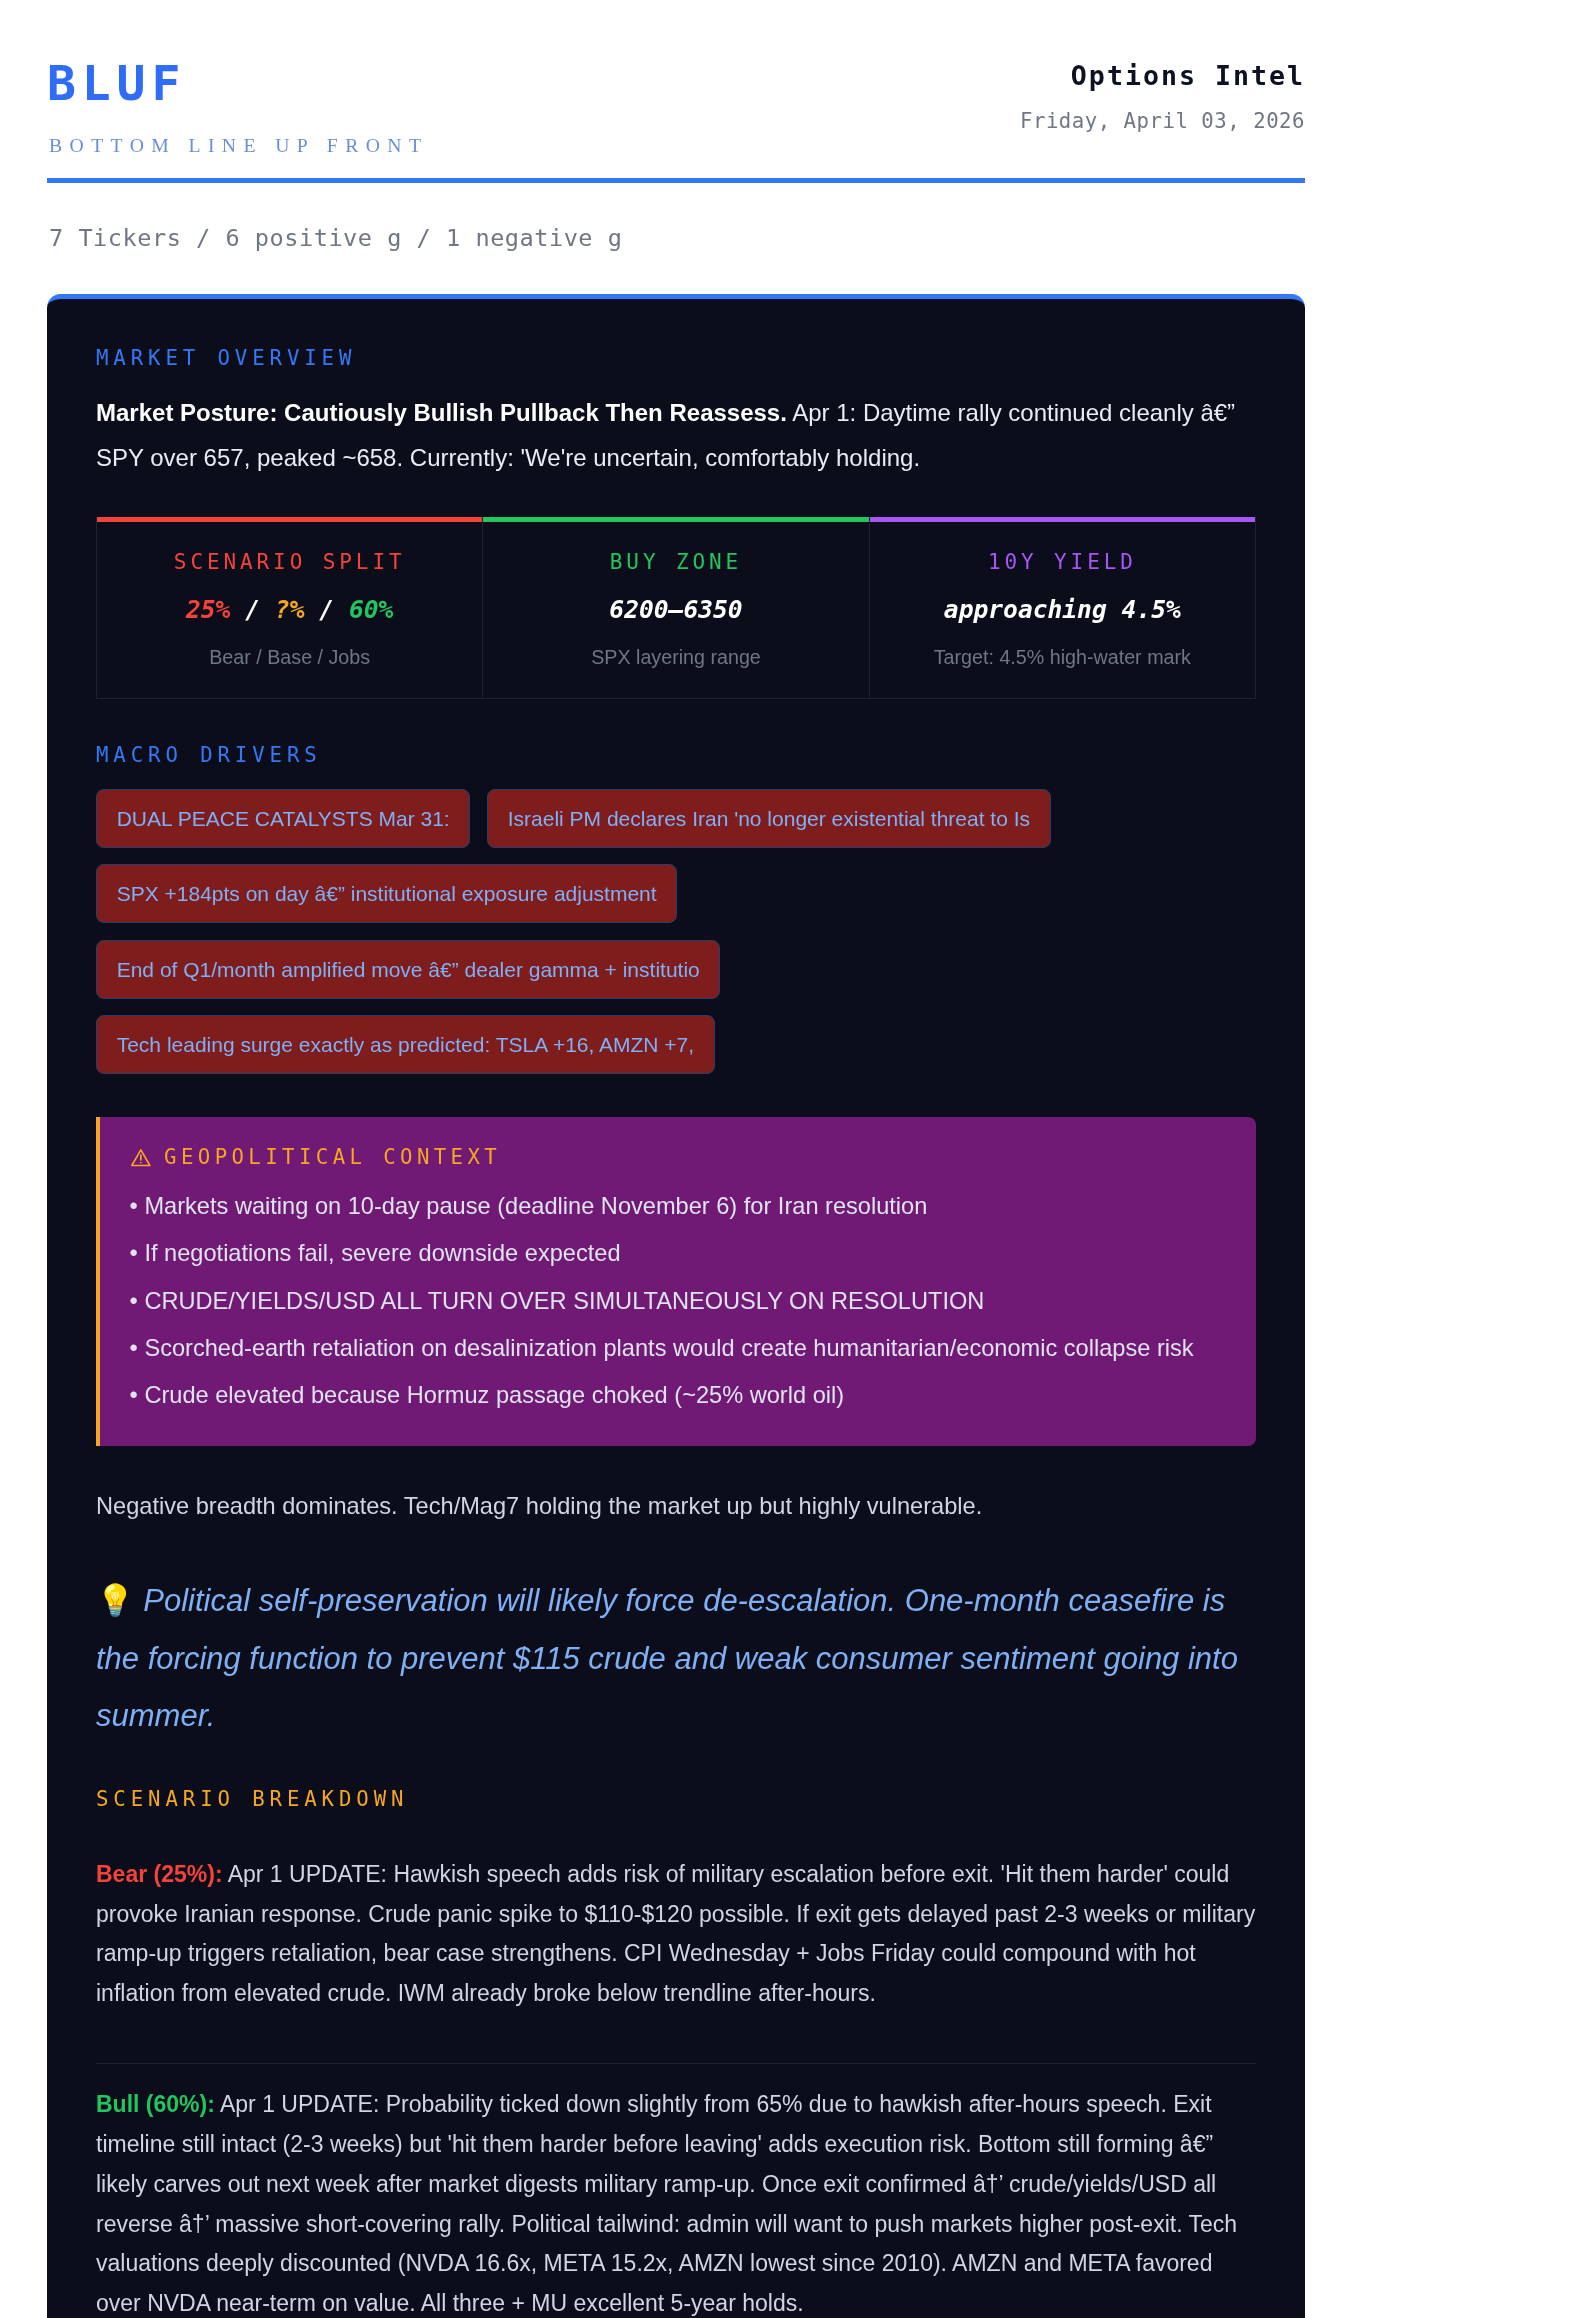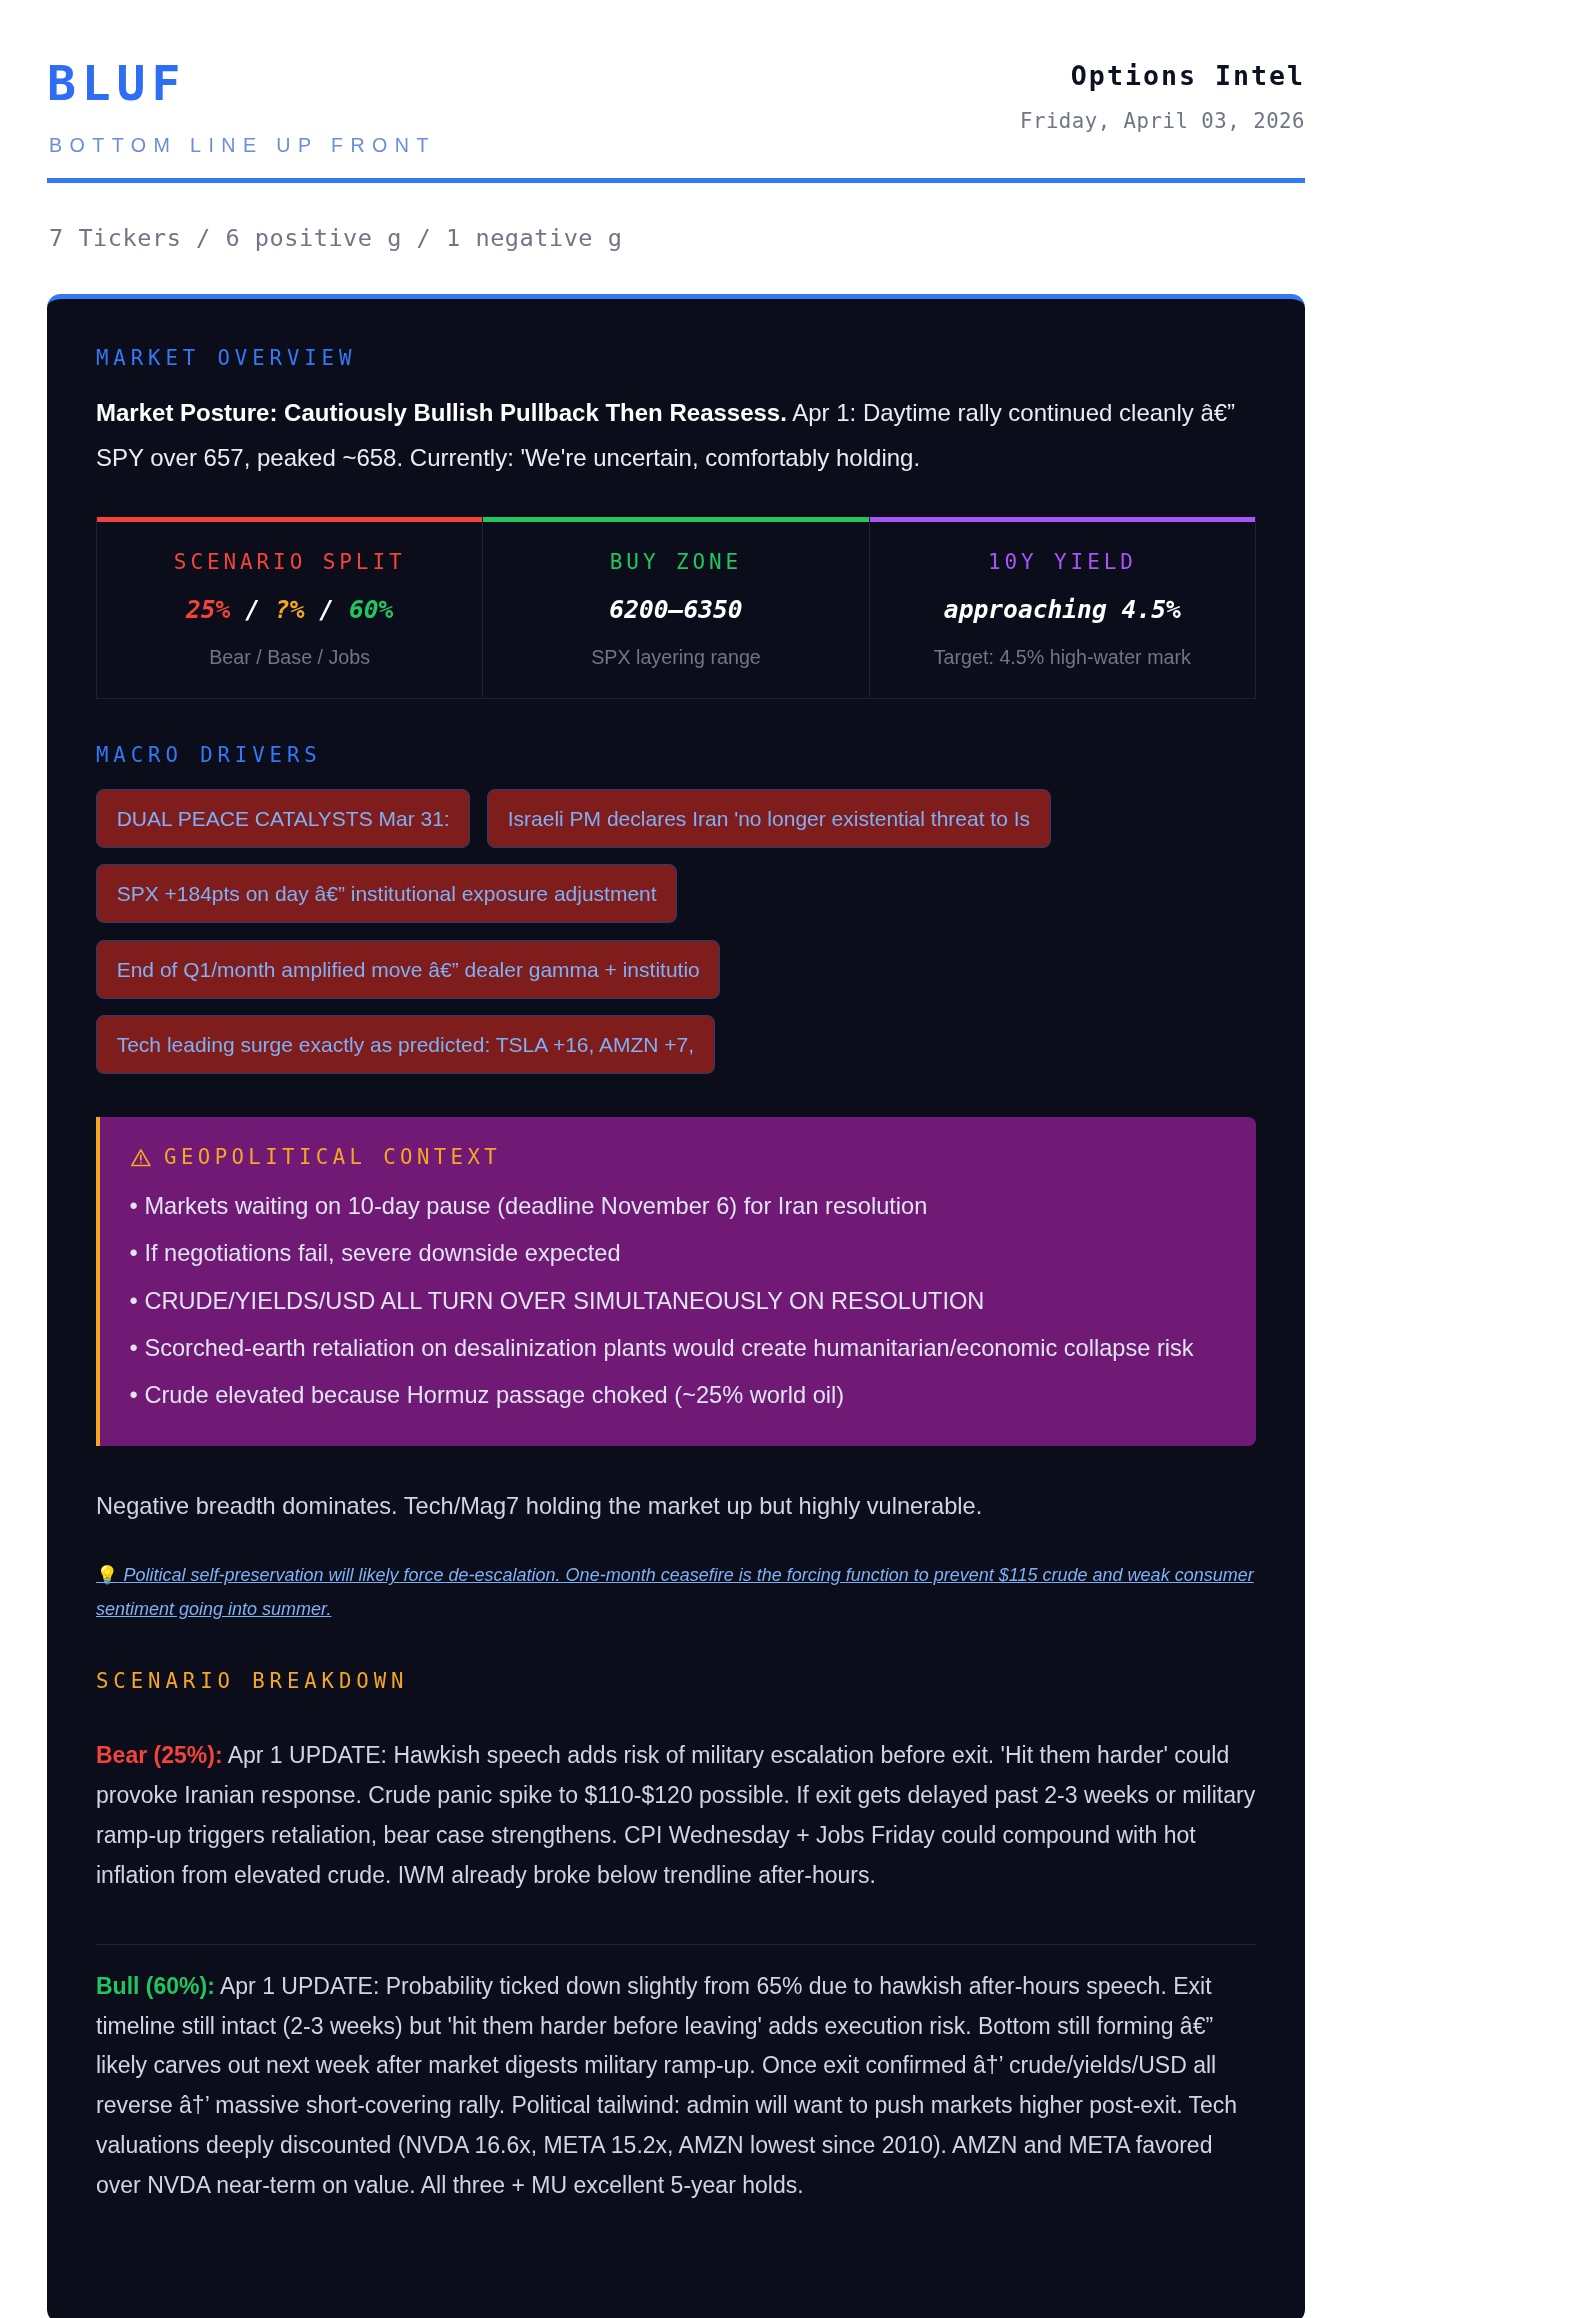--- a/index.html
+++ b/index.html
@@ -28,21 +28,21 @@
   .brand-title {
     font-family: "DejaVu Sans Mono", monospace;
     font-size: 48px;
     font-weight: 700;
     letter-spacing: 5.9px;
     color: #2f6df6;
     line-height: 1.0;
     margin: 0;
   }
   .brand-tagline {
-    font-family: Liberation Sans, sans-serif;
+    font-family: Liberation Serif, serif;
     font-size: 19.7px;
     letter-spacing: 7.4px;
     color: #6a8fd8;
     margin: 29.6px 0 0 2px;
     line-height: 1;
   }
   .masthead-right {
     text-align: right;
     padding-top: 7.9px;
   }
@@ -213,24 +213,23 @@
   
   .breadth-note {
     color: #cfd5e4;
     font-size: 23.6px;
     line-height: 1.5;
     margin: 43px 0 0 0;
   }
   .insight {
     color: #7fb0f5;
     font-style: italic;
-    font-size: 18px;
+    font-size: 31px;
     line-height: 1.85;
-    margin: 35px 0 0 0;
-    text-decoration: underline;
+    margin: 48px 0 0 0;
   }
   .bulb { font-style: normal; }
 
   
   .scenarios { margin-top: 45px; }
   .scenario {
     color: #cfd5e4;
     font-size: 23px;
     line-height: 1.73;
     padding: 21.7px 0 25.6px 0;

